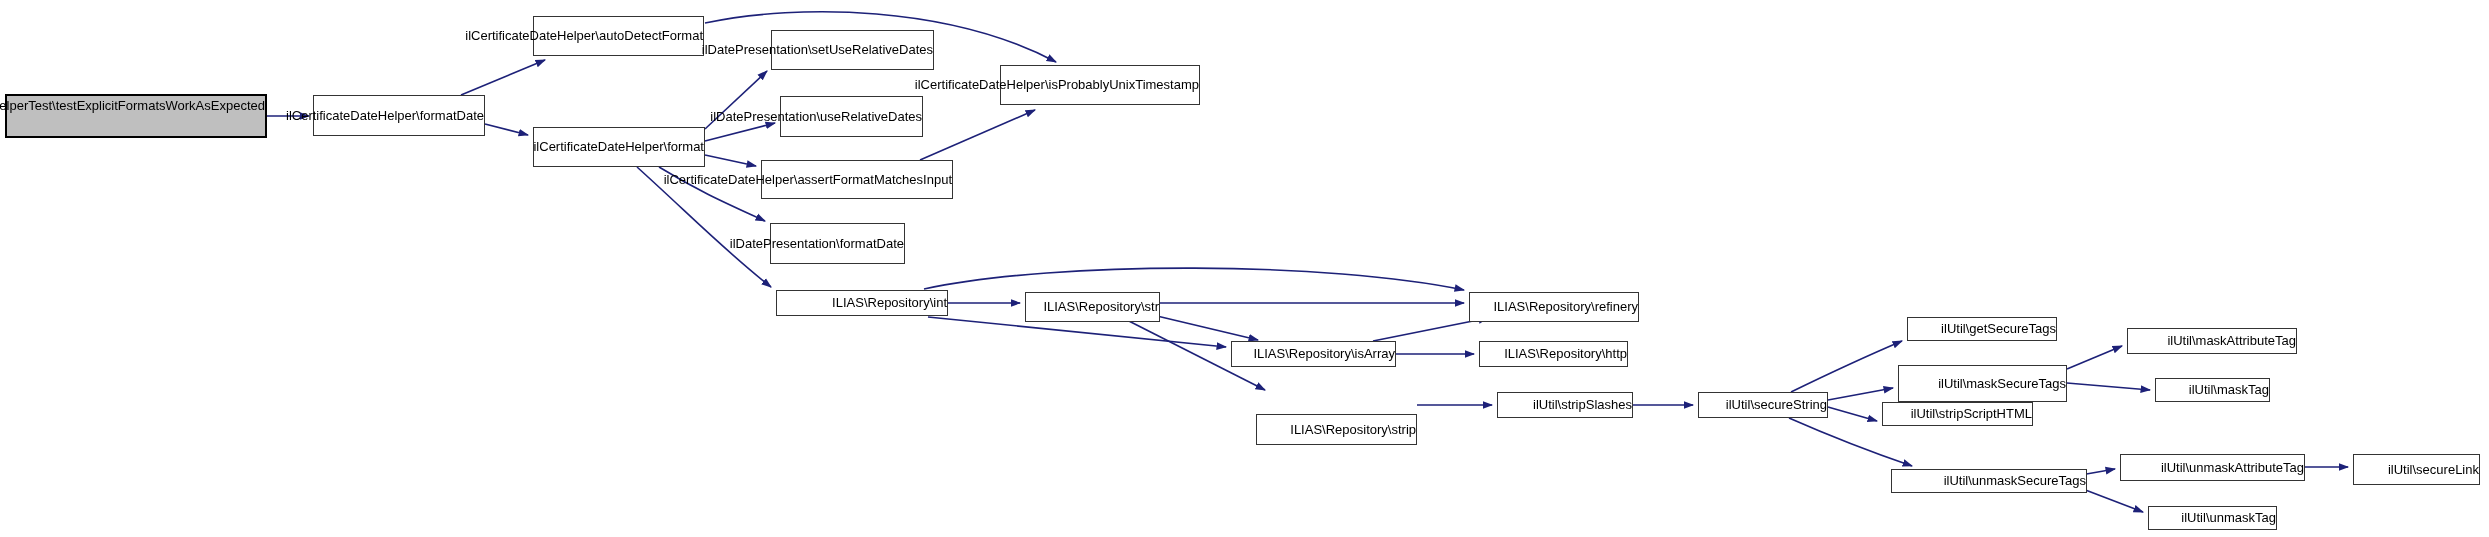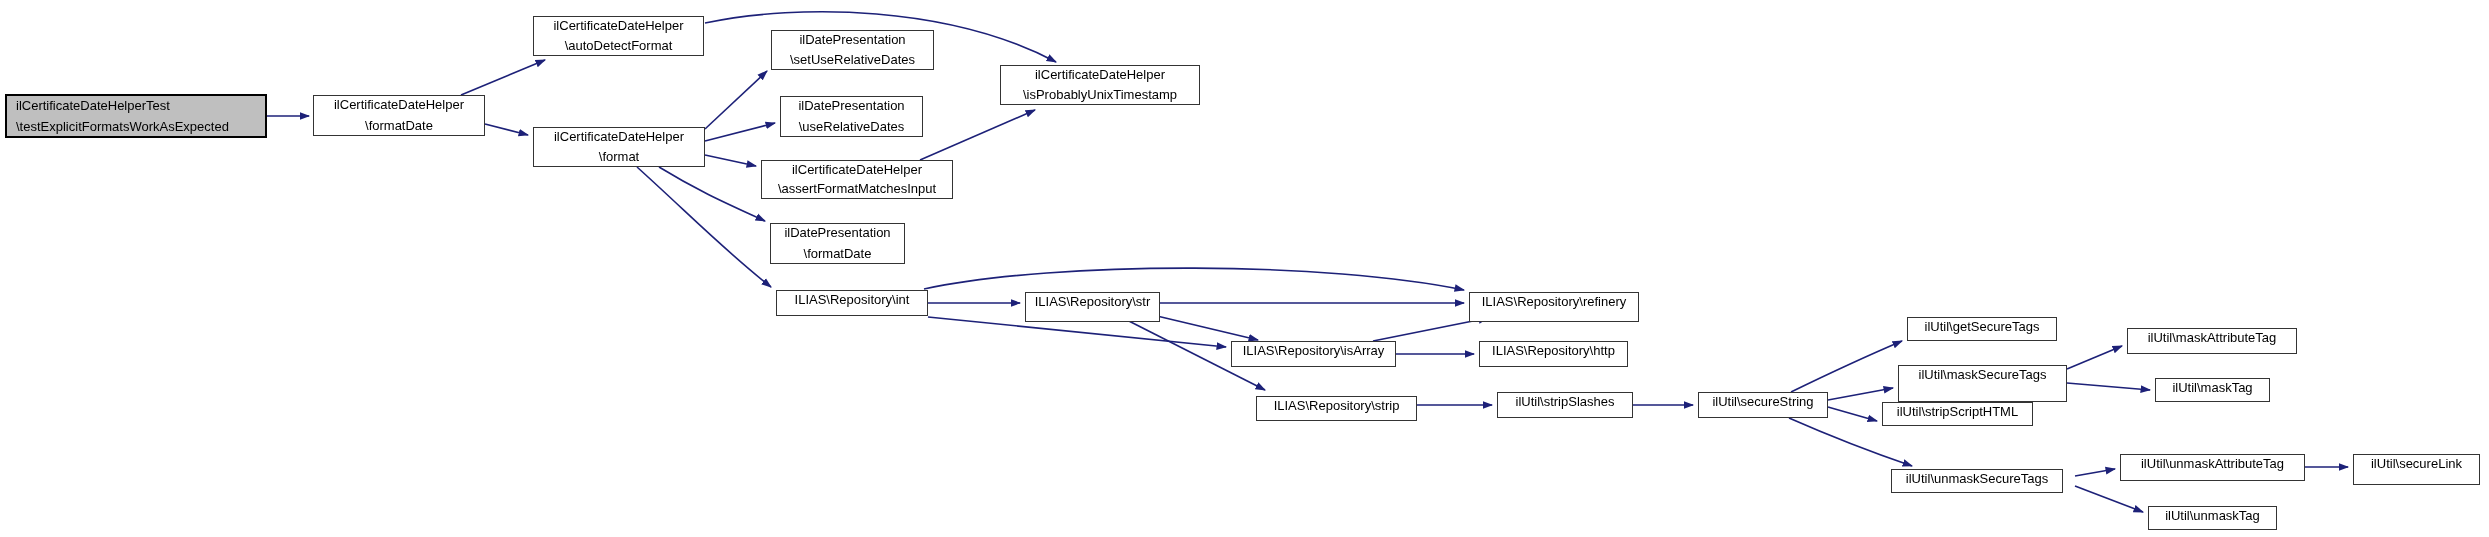--- a/index.html
+++ b/index.html
@@ -14,22 +14,22 @@
   svg.edges path { fill:none; stroke:#1d2178; stroke-width:1.6px; }
   .node {
     position:absolute;
     box-sizing:border-box;
     background:#ffffff;
     border:1.3px solid #343434;
     color:#000000;
     font-size:13px;
     line-height:18px;
     display:flex;
-    flex-direction:column;
-    justify-content:space-between;
+    flex-direction:row;
+    justify-content:flex-end;
     align-items:center;
     text-align:center;
     white-space:nowrap;
     cursor:pointer;
   }
   .node.hl {
     background:#bfbfbf;
     border:2px solid #000000;
     align-items:flex-start;
     text-align:left;
@@ -118,41 +118,41 @@
   <div class="node" style="left:761px;top:160px;width:192px;height:39px">
     <span class="ln">ilCertificateDateHelper</span>
     <span class="ln">\assertFormatMatchesInput</span>
   </div>
 
   <div class="node" style="left:770px;top:223px;width:135px;height:41px">
     <span class="ln">ilDatePresentation</span>
     <span class="ln">\formatDate</span>
   </div>
 
-  <div class="node" style="left:776px;top:290px;width:152px;height:26px">
+  <div class="node" style="left:776px;top:290px;width:172px;height:26px">
     <span class="ln">ILIAS\Repository\int</span>
   </div>
 
   <div class="node" style="left:1025px;top:292px;width:135px;height:30px">
     <span class="ln">ILIAS\Repository\str</span>
   </div>
 
   <div class="node" style="left:1231px;top:341px;width:165px;height:26px">
     <span class="ln">ILIAS\Repository\isArray</span>
   </div>
 
   <div class="node" style="left:1469px;top:292px;width:170px;height:30px">
     <span class="ln">ILIAS\Repository\refinery</span>
   </div>
 
   <div class="node" style="left:1479px;top:341px;width:149px;height:26px">
     <span class="ln">ILIAS\Repository\http</span>
   </div>
 
-  <div class="node" style="left:1256px;top:396px;width:161px;height:25px">
+  <div class="node" style="left:1256px;top:414px;width:161px;height:31px">
     <span class="ln">ILIAS\Repository\strip</span>
   </div>
 
   <div class="node" style="left:1497px;top:392px;width:136px;height:26px">
     <span class="ln">ilUtil\stripSlashes</span>
   </div>
 
   <div class="node" style="left:1698px;top:392px;width:130px;height:26px">
     <span class="ln">ilUtil\secureString</span>
   </div>
@@ -162,21 +162,21 @@
   </div>
 
   <div class="node" style="left:1898px;top:365px;width:169px;height:37px">
     <span class="ln">ilUtil\maskSecureTags</span>
   </div>
 
   <div class="node" style="left:1882px;top:402px;width:151px;height:24px">
     <span class="ln">ilUtil\stripScriptHTML</span>
   </div>
 
-  <div class="node" style="left:1891px;top:469px;width:172px;height:24px">
+  <div class="node" style="left:1891px;top:469px;width:196px;height:24px">
     <span class="ln">ilUtil\unmaskSecureTags</span>
   </div>
 
   <div class="node" style="left:2127px;top:328px;width:170px;height:26px">
     <span class="ln">ilUtil\maskAttributeTag</span>
   </div>
 
   <div class="node" style="left:2155px;top:378px;width:115px;height:24px">
     <span class="ln">ilUtil\maskTag</span>
   </div>

